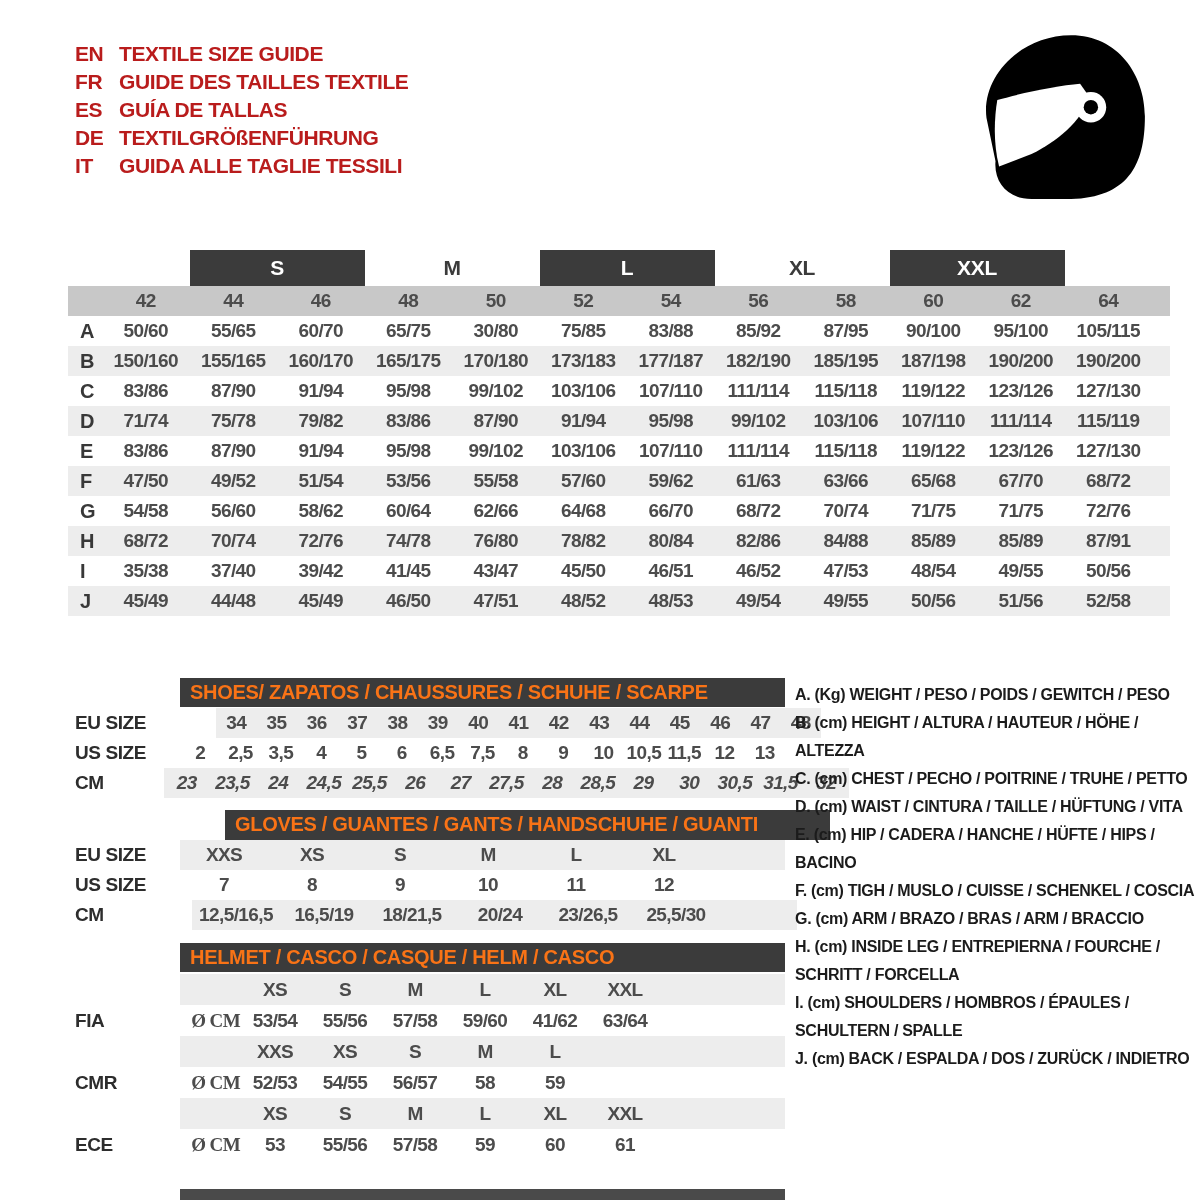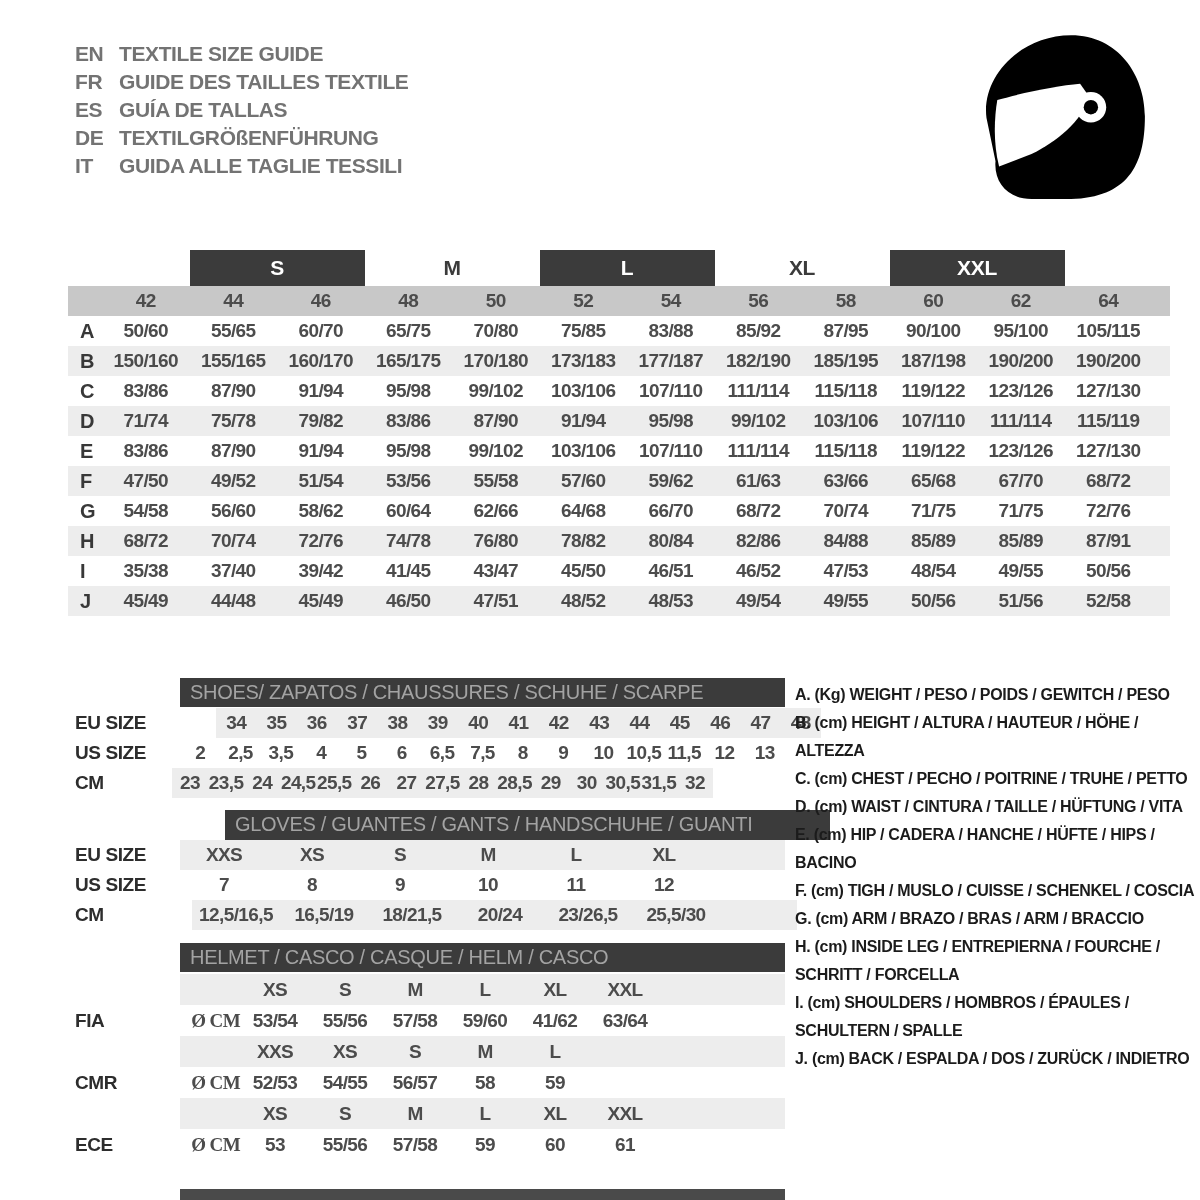--- a/index.html
+++ b/index.html
@@ -1,23 +1,23 @@
 <!DOCTYPE html>
 <html><head>
 <meta charset="utf-8">
 <style>
   html,body{margin:0;padding:0;background:#fff;}
   .page{position:relative;width:1200px;height:1200px;background:#ffffff;overflow:hidden;
         font-family:"Liberation Sans","DejaVu Sans",sans-serif;color:#4a4a4a;}
   .abs{position:absolute;}
   
-  .lang-row{font-size:21px;font-weight:bold;color:#737373;line-height:28px;letter-spacing:-0.4px;white-space:nowrap;}
+  .lang-row{font-size:21px;font-weight:bold;color:#b91c1c;line-height:28px;letter-spacing:-0.4px;white-space:nowrap;}
   .lang-code{display:inline-block;width:44px;}
   
-  .bar{background:#3b3b3b;color:#a3a3a3;font-weight:normal;font-size:20px;line-height:29px;
+  .bar{background:#3b3b3b;color:#f97316;font-weight:bold;font-size:20px;line-height:29px;
        padding-left:10px;letter-spacing:-0.3px;white-space:nowrap;box-sizing:border-box;}
   
   .band{background:#c8c8c8;}
   .stripe{background:#ededed;}
   .grid{display:grid;align-items:center;text-align:center;}
   .cell{font-weight:bold;font-size:19px;letter-spacing:-0.6px;color:#4c4c4c;white-space:nowrap;}
   .letter-cell{text-align:left;padding-left:12px;color:#383838;font-size:20px;}
   .group-box{background:#3b3b3b;color:#ffffff;display:flex;align-items:center;justify-content:center;
              font-weight:bold;font-size:21px;letter-spacing:-0.3px;}
   .group-plain{color:#3b3b3b;display:flex;align-items:center;justify-content:center;
@@ -69,21 +69,21 @@
       <div class="cell">62</div>
       <div class="cell">64</div>
     </div>
   <div class="abs" id="mainRows" style="left:68px;top:316px;width:1102px;">
       <div class="grid" style="height: 30px; grid-template-columns: 34px repeat(12, 87.5px);">
         <div class="cell letter-cell">A</div>
         <div class="cell">50/60</div>
         <div class="cell">55/65</div>
         <div class="cell">60/70</div>
         <div class="cell">65/75</div>
-        <div class="cell">70/80</div>
+        <div class="cell">30/80</div>
         <div class="cell">75/85</div>
         <div class="cell">83/88</div>
         <div class="cell">85/92</div>
         <div class="cell">87/95</div>
         <div class="cell">90/100</div>
         <div class="cell">95/100</div>
         <div class="cell">105/115</div>
       </div>
       <div class="grid stripe" style="height: 30px; grid-template-columns: 34px repeat(12, 87.5px);">
         <div class="cell letter-cell">B</div>
@@ -254,21 +254,21 @@
         <div class="cell">7,5</div>
         <div class="cell">8</div>
         <div class="cell">9</div>
         <div class="cell">10</div>
         <div class="cell">10,5</div>
         <div class="cell">11,5</div>
         <div class="cell">12</div>
         <div class="cell">13</div>
       </div>
       <div class="abs side-label" style="left:75px;top:768px;height:30px;line-height:30px;">CM</div>
-      <div class="abs grid stripe" style="left:172px;top:768px;width:541px;height:30px;grid-template-columns:repeat(15,1fr);">
+      <div class="abs grid stripe" style="left:164px;top:768px;width:685px;height:30px;grid-template-columns:repeat(15,1fr);font-style:italic;">
         <div class="cell">23</div>
         <div class="cell">23,5</div>
         <div class="cell">24</div>
         <div class="cell">24,5</div>
         <div class="cell">25,5</div>
         <div class="cell">26</div>
         <div class="cell">27</div>
         <div class="cell">27,5</div>
         <div class="cell">28</div>
         <div class="cell">28,5</div>

